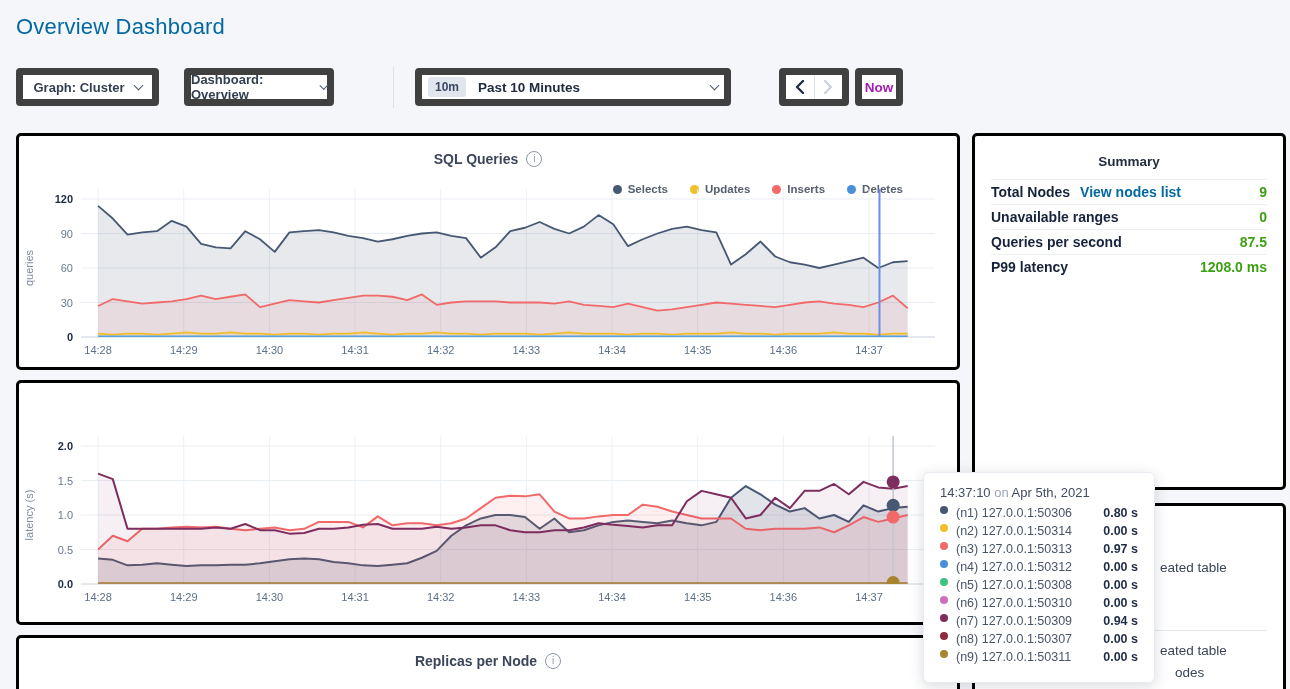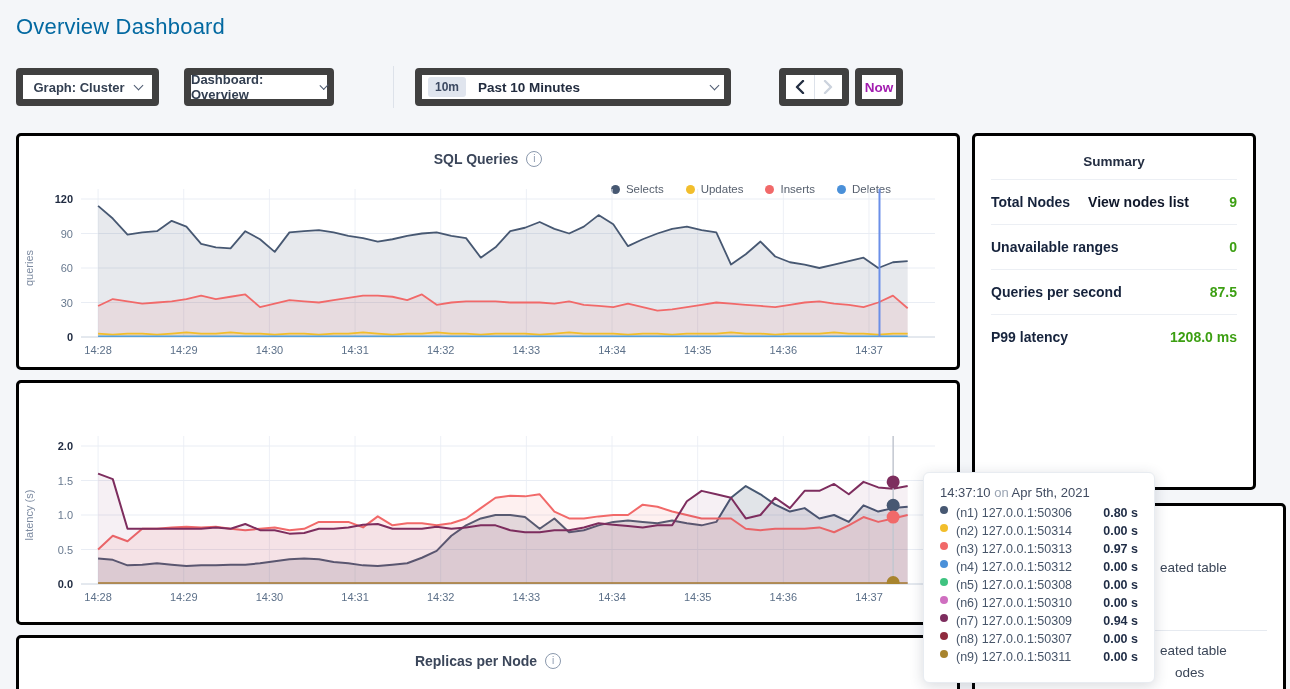--- a/index.html
+++ b/index.html
@@ -32,32 +32,32 @@
   .chart-panel-2 { left:16px; top:380px; width:944px; height:245px; }
   .chart-panel-3 { left:16px; top:635px; width:944px; height:120px; }
   .chart-title { display:flex; justify-content:center; align-items:center; gap:8px; padding-top:15px;
                  font-size:14px; font-weight:bold; color:#3b465a; }
   .info-icon { width:16px; height:16px; border:1px solid #8b99ad; border-radius:50%; color:#8b99ad;
                font-size:10px; line-height:14px; text-align:center; display:inline-block; font-weight:normal; }
   .info-icon::after { content:"i"; }
   .chart-svg { position:absolute; left:0; top:48px; width:944px; height:190px; }
   svg text { font-family:"Liberation Sans", sans-serif; }
 
-  .legend { position:absolute; top:47px; right:66px; display:flex; gap:22px; }
+  .legend { position:absolute; top:47px; right:54px; display:flex; gap:22px;font-weight:bold; }
   .legend-item { display:flex; align-items:center; gap:6px; font-size:11.5px; color:#57606e; cursor:pointer; }
   .legend-dot { width:9px; height:9px; border-radius:50%; display:inline-block; }
 
   
-  .summary-panel { left:972px; top:133px; width:284px; height:357px; padding:10px 16px; }
+  .summary-panel { left:972px; top:133px; width:314px; height:357px; padding:10px 16px; }
   .summary-head { text-align:center; font-size:13.5px; font-weight:bold; color:#242e42; padding:8px 0 10px; }
-  .srow { padding:14px 0; border-top:1px solid #eceff4; }
+  .srow { padding:4px 0; border-top:1px solid #eceff4; }
   .srow:first-of-type { border-top:none; }
   .srow-line { display:flex; align-items:baseline; font-size:14px; }
   .slabel { font-weight:bold; color:#16233c; }
-  .slink { font-weight:bold; color:#0f172a; margin-left:18px; cursor:pointer; }
+  .slink { font-weight:bold; color:#0369a1; margin-left:10px; cursor:pointer; }
   .sval { margin-left:auto; font-weight:bold; color:#3c9f12; }
   .ssub { margin-top:7px; font-size:12.5px; line-height:1.55; color:#475464; }
 
   
   .events-panel { left:972px; top:503px; width:314px; height:200px; }
   .event-frag { position:absolute; font-size:13.5px; color:#3a4557; }
   .frag-1 { left:185px; top:54px; }
   .frag-2 { left:185px; top:137px; }
   .frag-3 { left:200px; top:159px; }
   .event-divider { position:absolute; left:16px; right:16px; top:124px; height:1px; background:#e6eaf0; }

